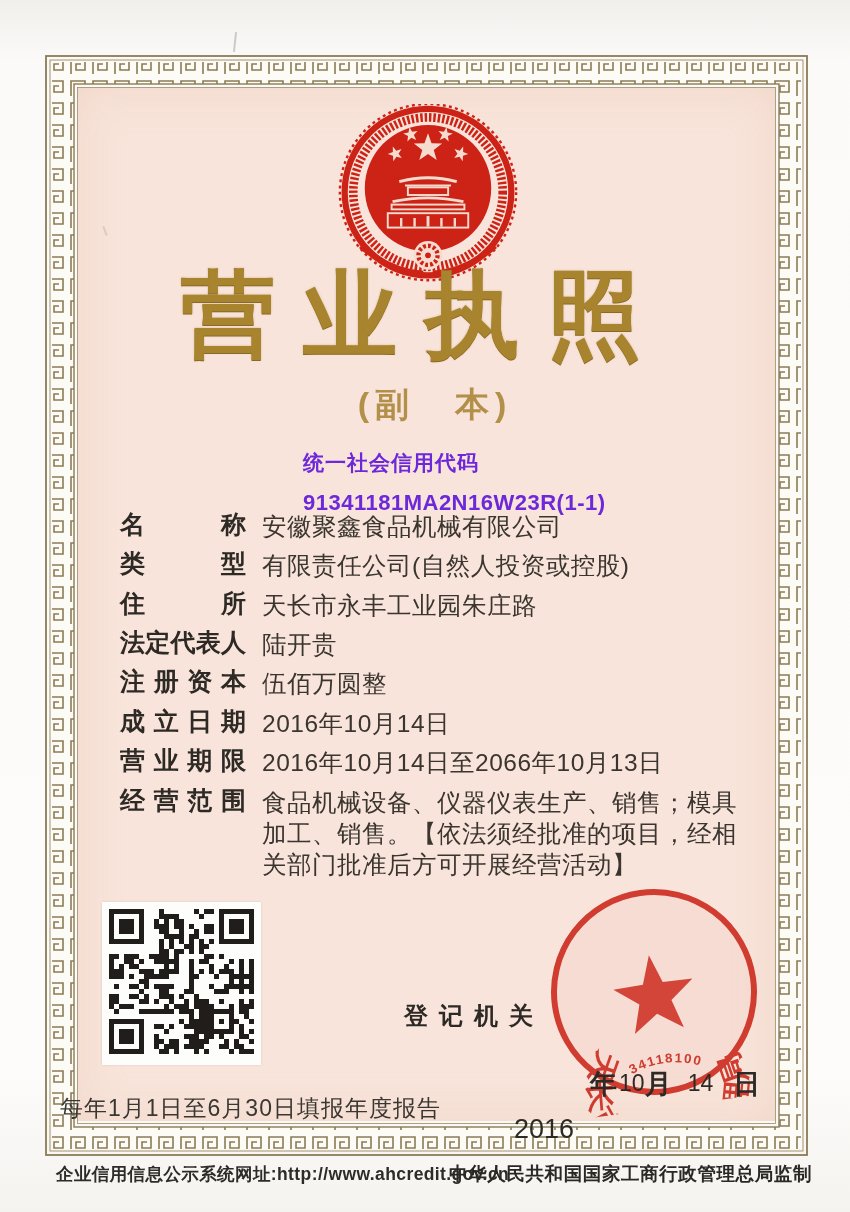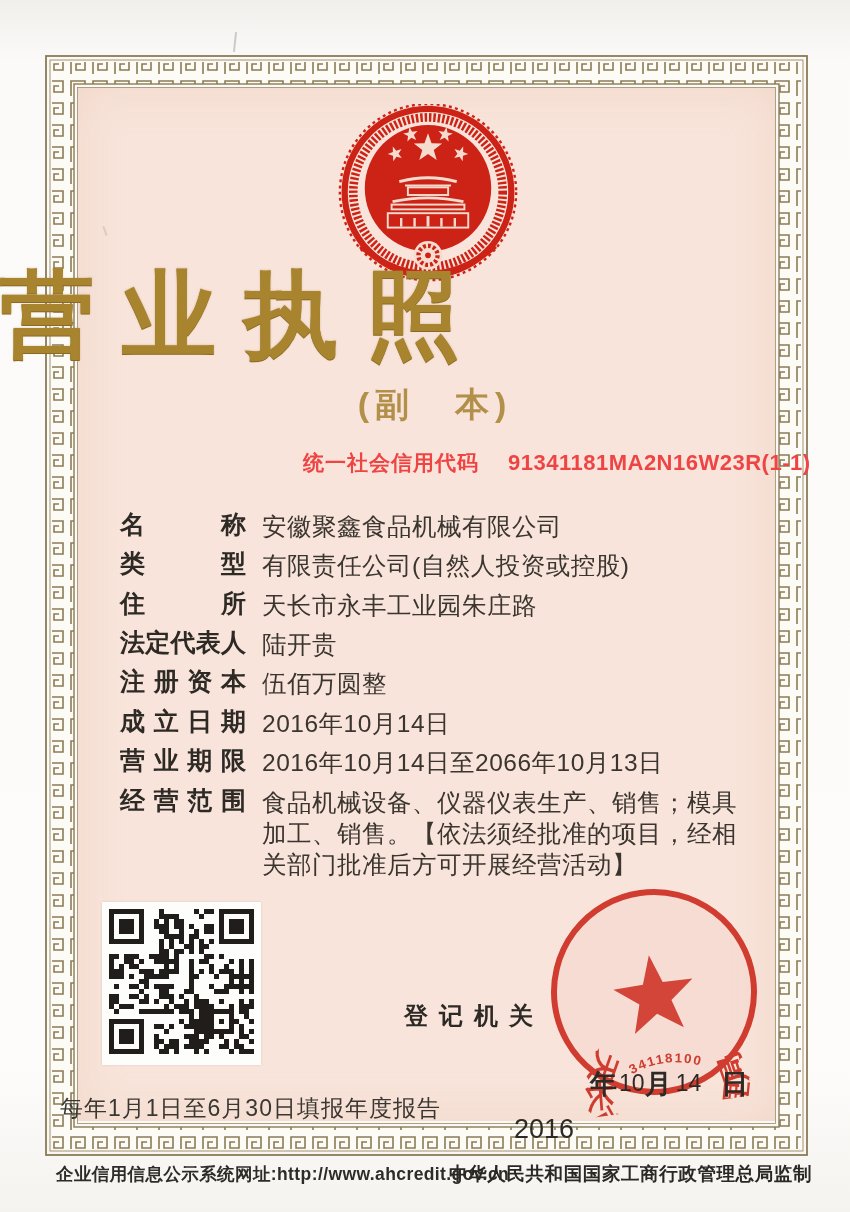--- a/index.html
+++ b/index.html
@@ -11,46 +11,46 @@
   }
   .abs{position:absolute;}
   
   .paper{left:78px;top:88px;width:697px;height:1033px;background:#f8e4da;
          box-shadow:inset 0 0 40px rgba(230,190,170,.35);}
   
   .frame{left:45px;top:55px;pointer-events:none;}
   
   .emblem{left:332px;top:104px;}
   
-  .title{left:0;right:0;top:266px;text-align:left;font-size:94px;font-weight:bold;
+  .title{left:0;right:0;top:266px;text-align:center;font-size:94px;font-weight:bold;
          color:#a9842f;letter-spacing:28px;line-height:1.05;
          text-shadow:0 1px 0 #8a6a24, 0 0 2px rgba(160,120,40,.5);}
   .subtitle{left:0;right:0;top:382px;text-align:center;font-size:34px;font-weight:600;
             color:#b3904a;letter-spacing:6px;padding-left:20px;}
-  .codeline{left:303px;top:449px;display:flex;align-items:baseline;gap:29px;
-            font-weight:bold;color:#ef4444;}
+  .codeline{left:303px;top:449px;display:flex;align-items:baseline;gap:13px;
+            font-weight:bold;color:#6d28d9;flex-direction:column;}
   .codeline .lbl{font-size:21px;letter-spacing:1px;}
   .codeline .val{font-size:22px;letter-spacing:.5px;}
   
   .fields{left:120px;top:511px;width:632px;}
   .frow{display:flex;align-items:flex-start;margin-bottom:8px;}
   .f-label{width:126px;min-width:126px;display:flex;justify-content:space-between;
            font-size:25px;font-weight:bold;color:#2d2a26;margin-right:16px;line-height:1.1;}
   .f-value{font-size:24.5px;color:#3a352f;line-height:1.28;letter-spacing:.5px;}
   
   .qrbox{left:102px;top:902px;background:#fdfdfc;padding:7px;box-shadow:0 0 2px rgba(0,0,0,.12);}
   
   .regauth{left:404px;top:1000px;font-size:24px;font-weight:bold;letter-spacing:11px;color:#2d2a26;}
   .seal{left:538px;top:876px;transform:rotate(-8deg);opacity:.93;mix-blend-mode:multiply;}
   .dateline{left:514px;top:1066px;display:flex;align-items:flex-start;color:#2d2a26;}
   .dateline .unit{font-size:27px;font-weight:bold;}
   .dateline .num{font-size:23px;transform:translateY(4px);}
   .dateline .y{margin-right:16px;font-size:27px;margin-top:48px;}
   .g1{margin-left:2px;}
-  .g2{margin-left:4px;margin-right:20px;}
+  .g2{margin-left:16px;margin-right:20px;}
   
   .annual{left:60px;top:1093px;font-size:23px;color:#3a3631;letter-spacing:1px;}
   
   .footL{left:56px;top:1162px;font-size:17.5px;font-weight:bold;color:#2f2c28;letter-spacing:.4px;}
   .footR{right:38px;top:1161px;font-size:18.5px;font-weight:bold;color:#2a2724;letter-spacing:.6px;padding-left:31px;}
   
   .mark1{left:234px;top:32px;width:2px;height:20px;background:#9a958e;opacity:.45;transform:rotate(6deg);}
   .mark2{left:104px;top:226px;width:2px;height:10px;background:#a9a49c;opacity:.35;transform:rotate(-20deg);}
 </style>
 </head>

